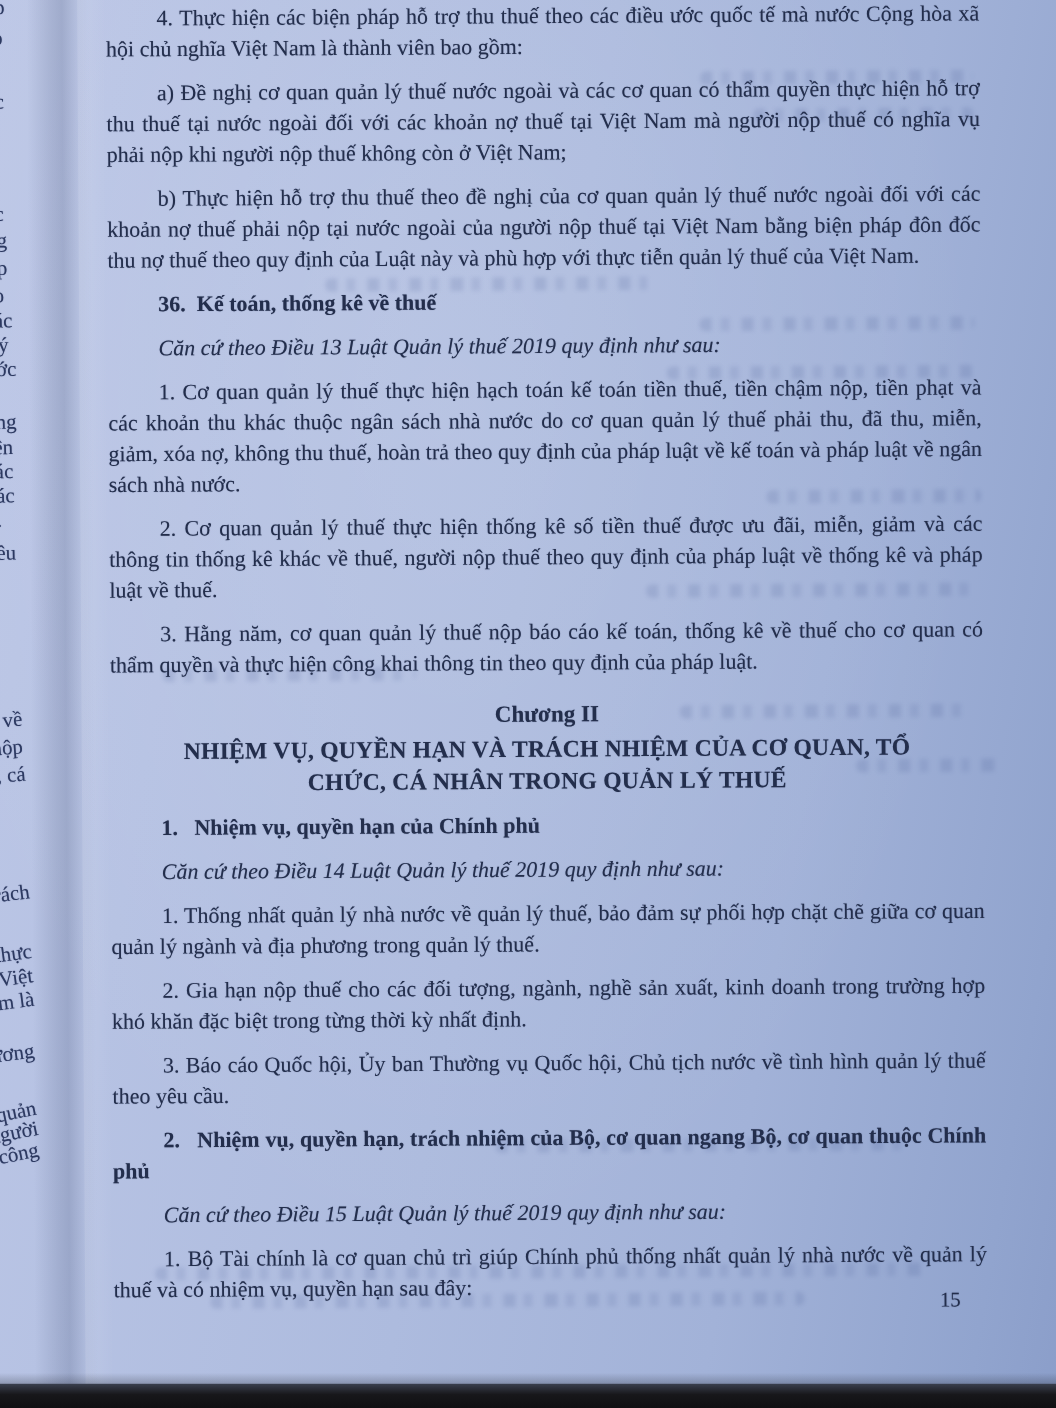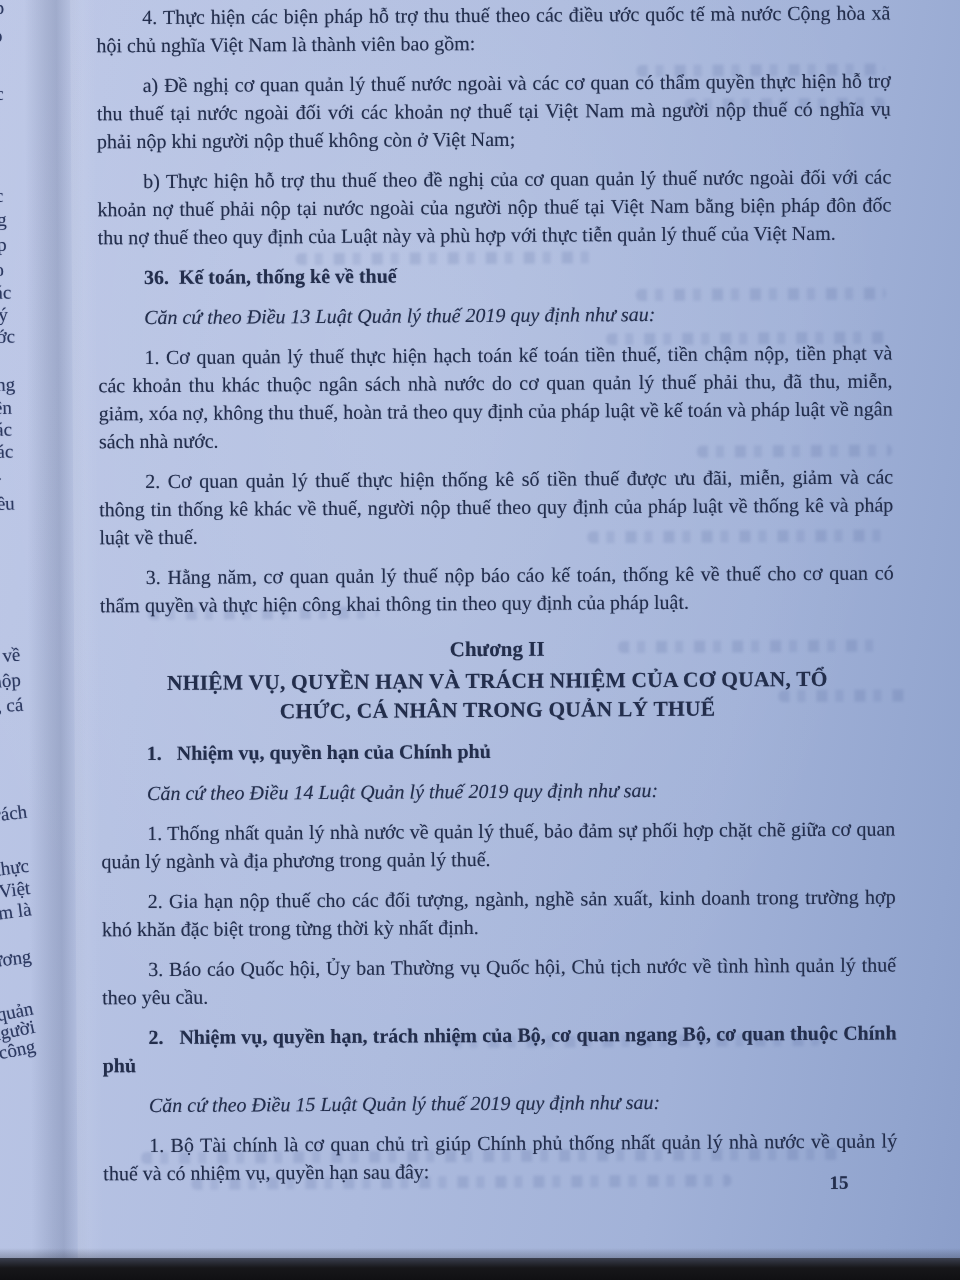--- a/index.html
+++ b/index.html
@@ -63,24 +63,23 @@
   }
   .blk-chapter-title {
     margin-top: 4px;
     text-align: center; font-weight: bold;
     font-size: 21.5px; line-height: 29px;
     letter-spacing: 0.2px; text-indent: 0;
     white-space: pre-line;
   }
   .page-number {
     position: absolute; left: 838px; top: 1184px;
-    width: 44px; text-align: left;
+    width: 44px; text-align: right;
     color: #232e4c; font-size: 19px;
     text-shadow: 0 0 1px rgba(34,45,80,0.42);
-    font-weight: bold;
   }
   
   .smudge {
     position: absolute; height: 12px;
     filter: blur(1.7px); opacity: 0.38;
     border-radius: 5px;
     background: repeating-linear-gradient(90deg,
       rgba(62,82,140,0.40) 0 11px, rgba(62,82,140,0) 11px 19px,
       rgba(62,82,140,0.30) 19px 27px, rgba(62,82,140,0) 27px 38px);
   }

